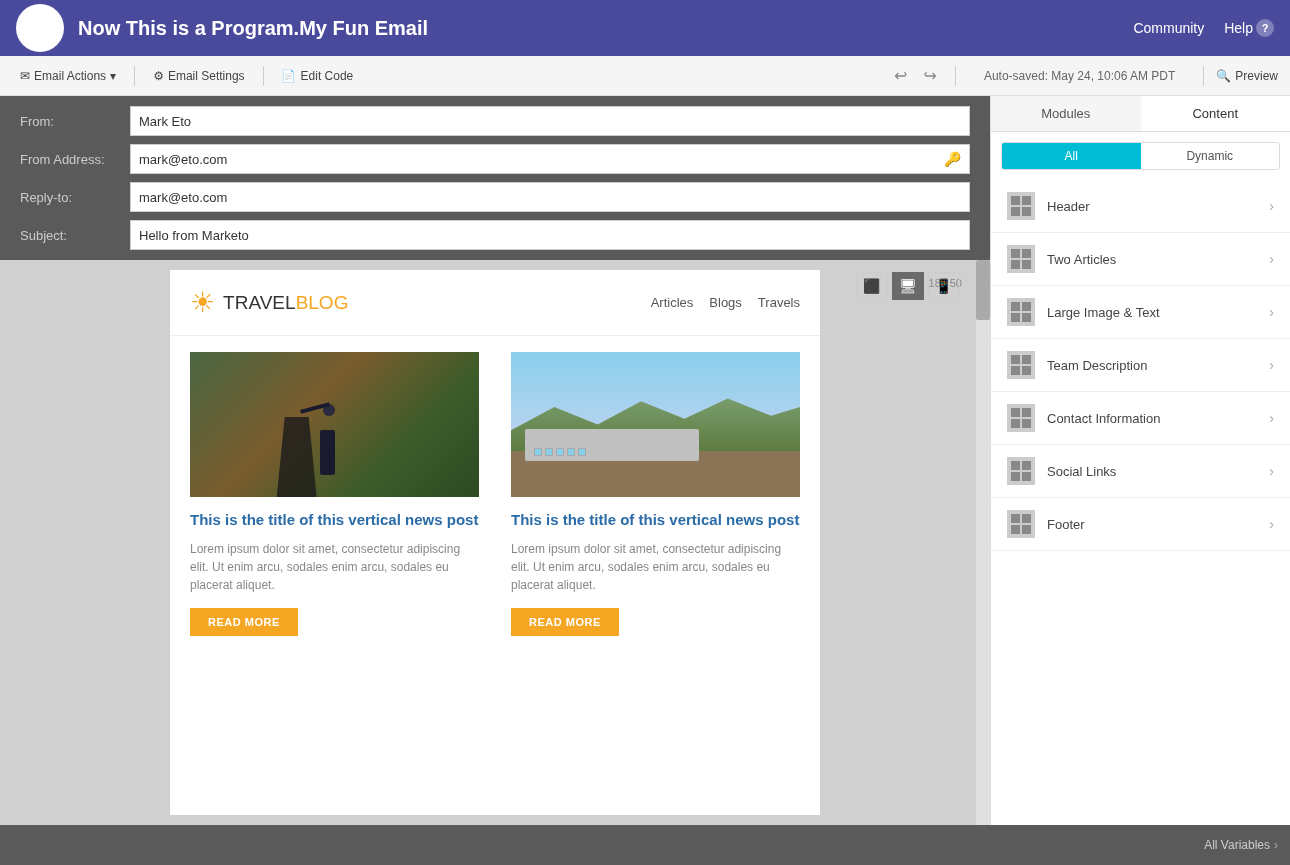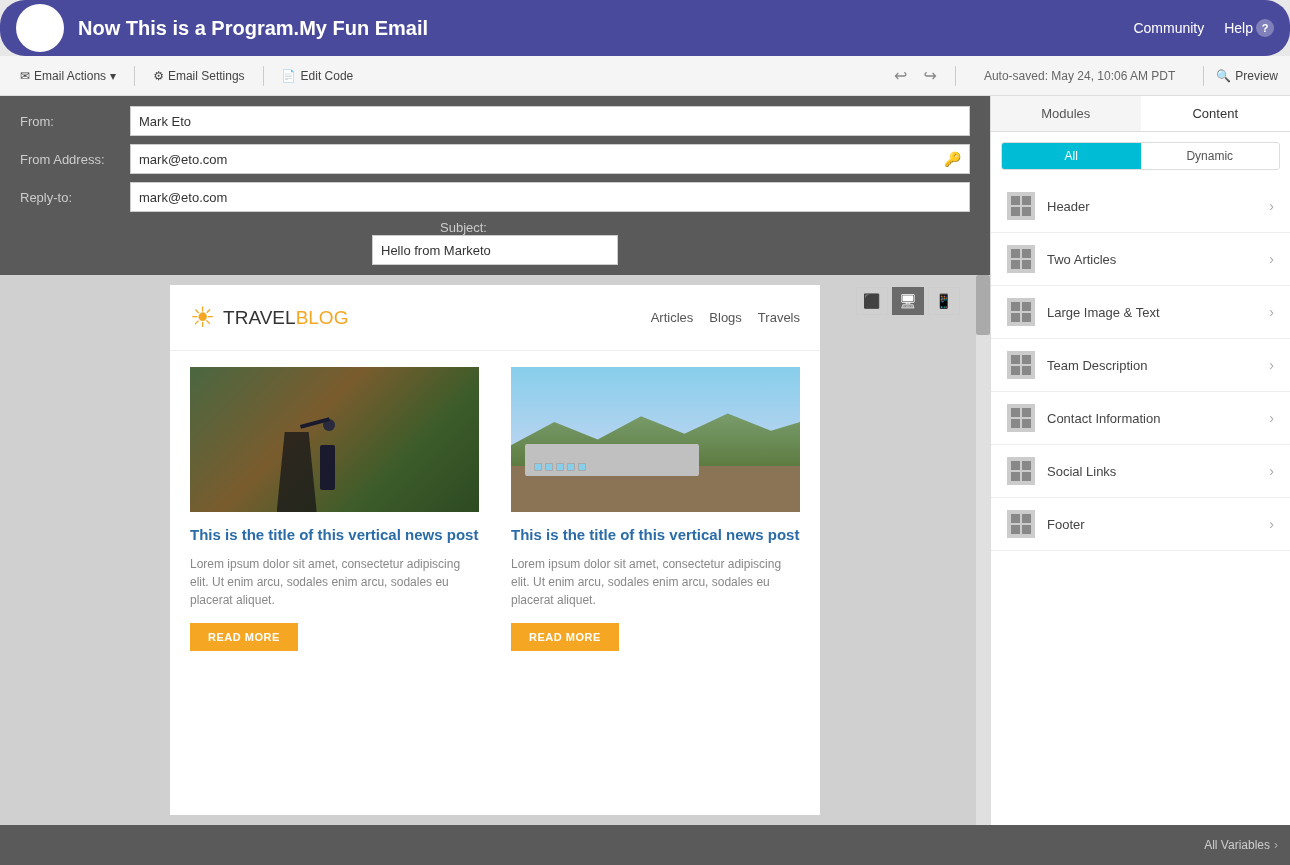--- a/index.html
+++ b/index.html
@@ -6,21 +6,20 @@
     body { font-family: Arial, sans-serif; font-size: 13px; background: #e8e8e8; height: 865px; overflow: hidden; }
 
     
     .top-bar {
       background: #4a4a9c;
       height: 56px;
       display: flex;
       align-items: center;
       padding: 0 16px;
       color: white;
-      border-radius: 25px;
     }
     .top-bar-logo {
       width: 48px;
       height: 48px;
       background: white;
       border-radius: 50%;
       display: flex;
       align-items: center;
       justify-content: center;
       margin-right: 14px;
@@ -84,21 +83,21 @@
     
     .form-section {
       background: #5a5a5a;
       padding: 10px 20px;
     }
     .form-row {
       display: flex;
       align-items: center;
       margin-bottom: 8px;
     }
-    .form-row:last-child { margin-bottom: 0; flex-direction: column; }
+    .form-row:last-child { margin-bottom: 0; }
     .form-label {
       color: #ccc;
       font-size: 13px;
       width: 110px;
       flex-shrink: 0;
     }
     .form-input {
       flex: 1;
       height: 30px;
       padding: 0 8px;

